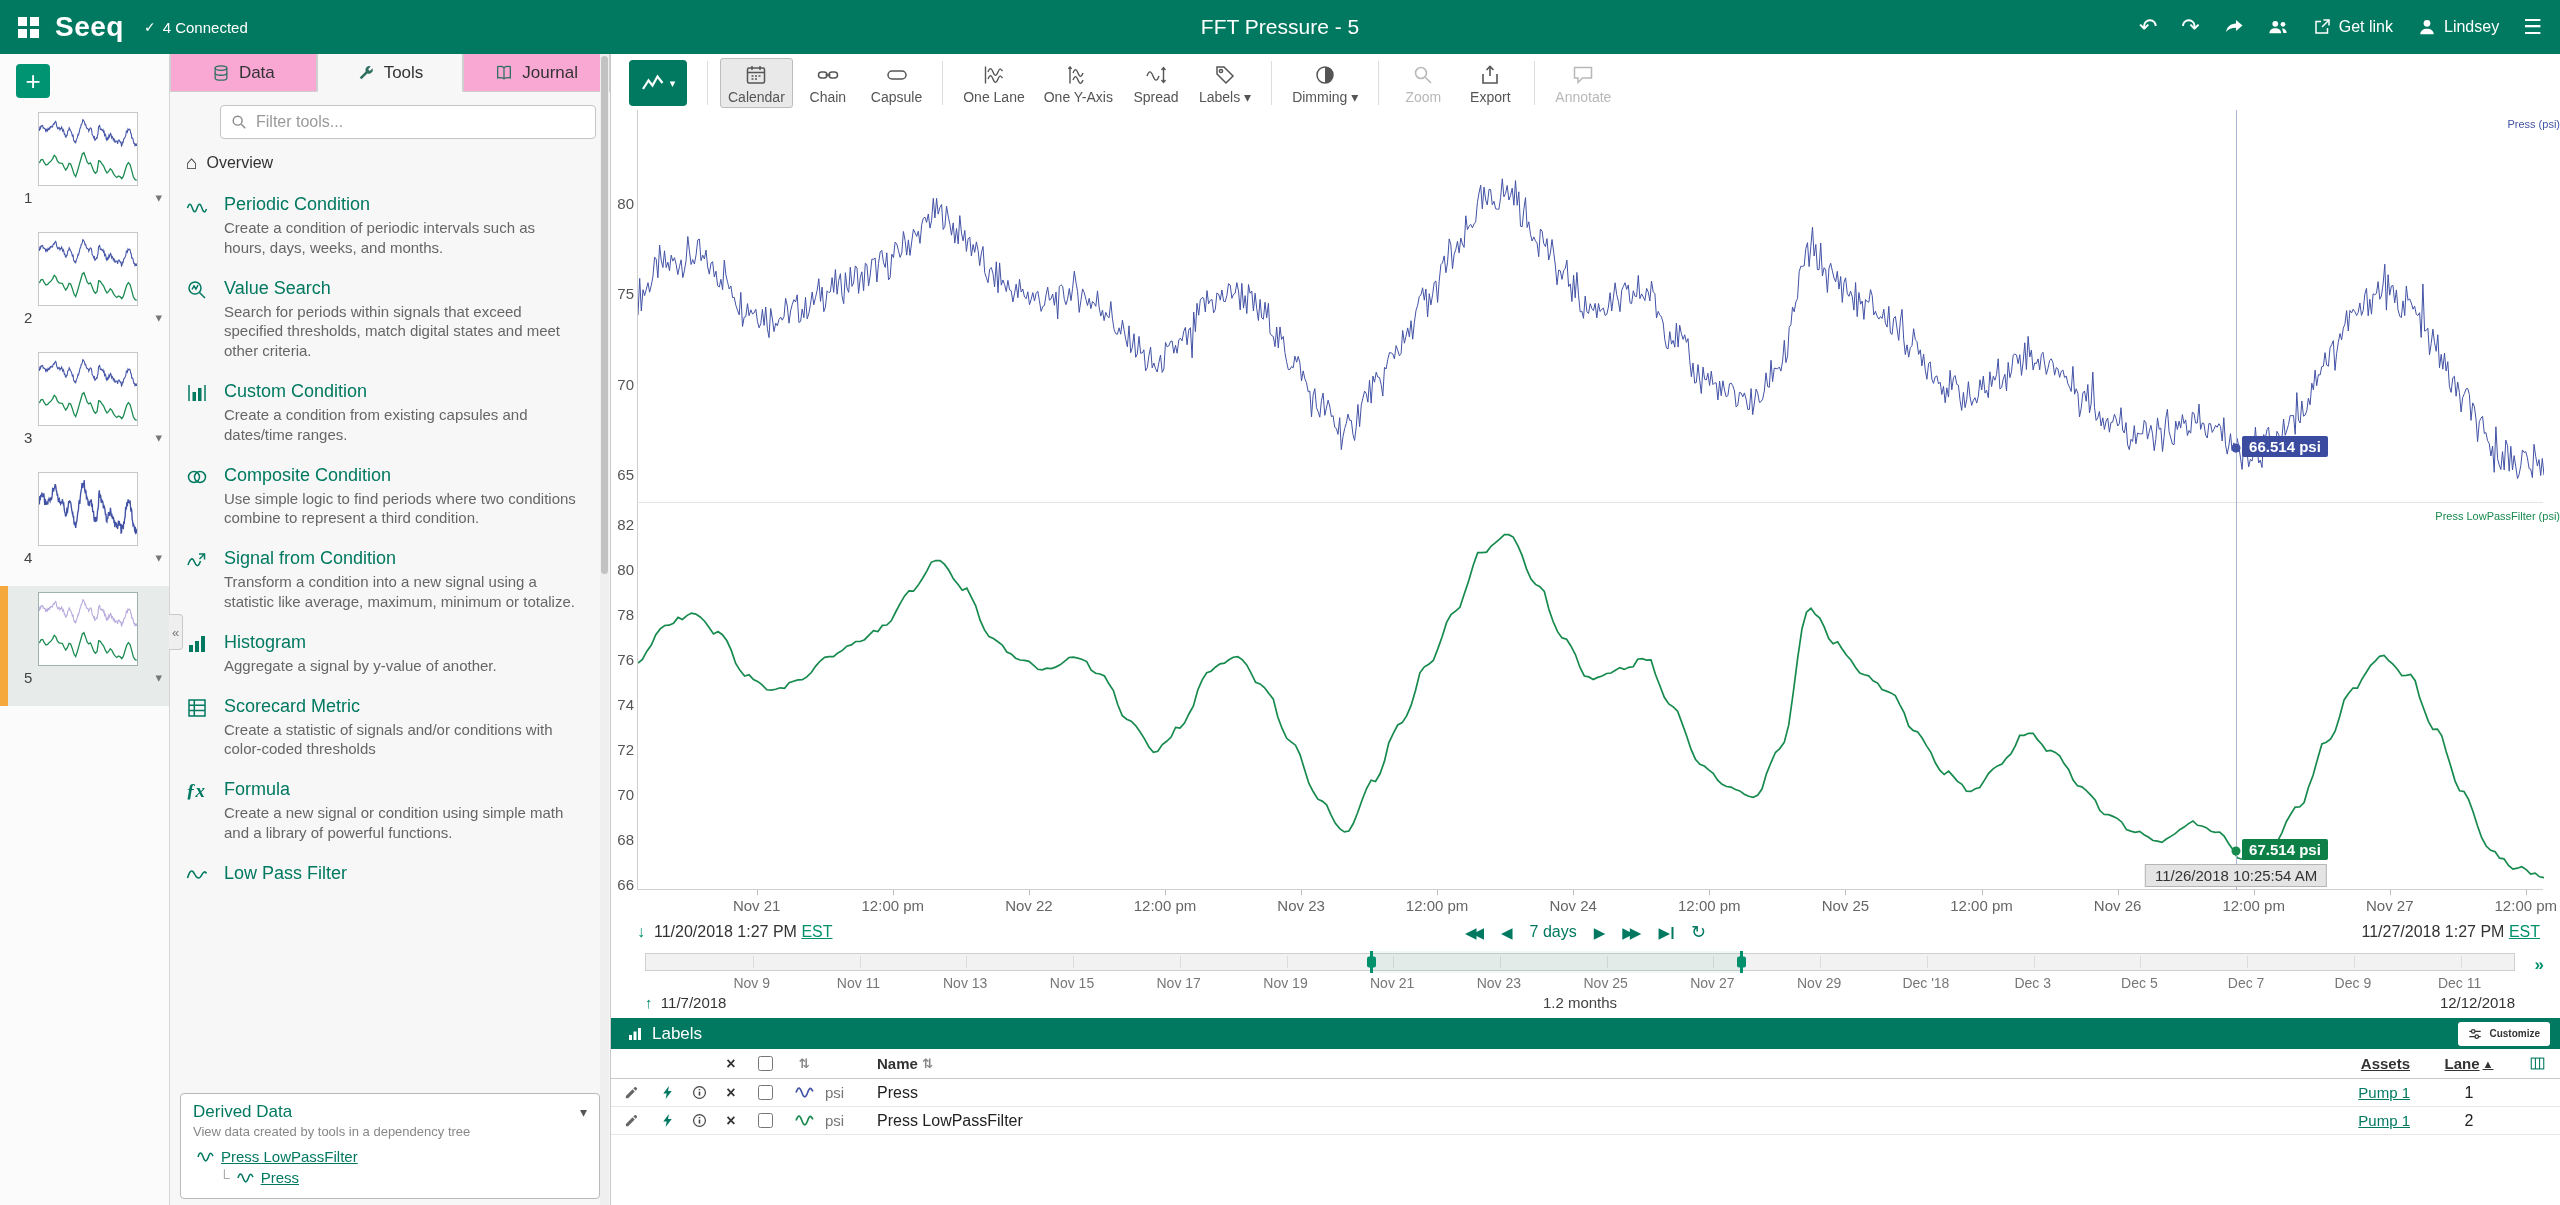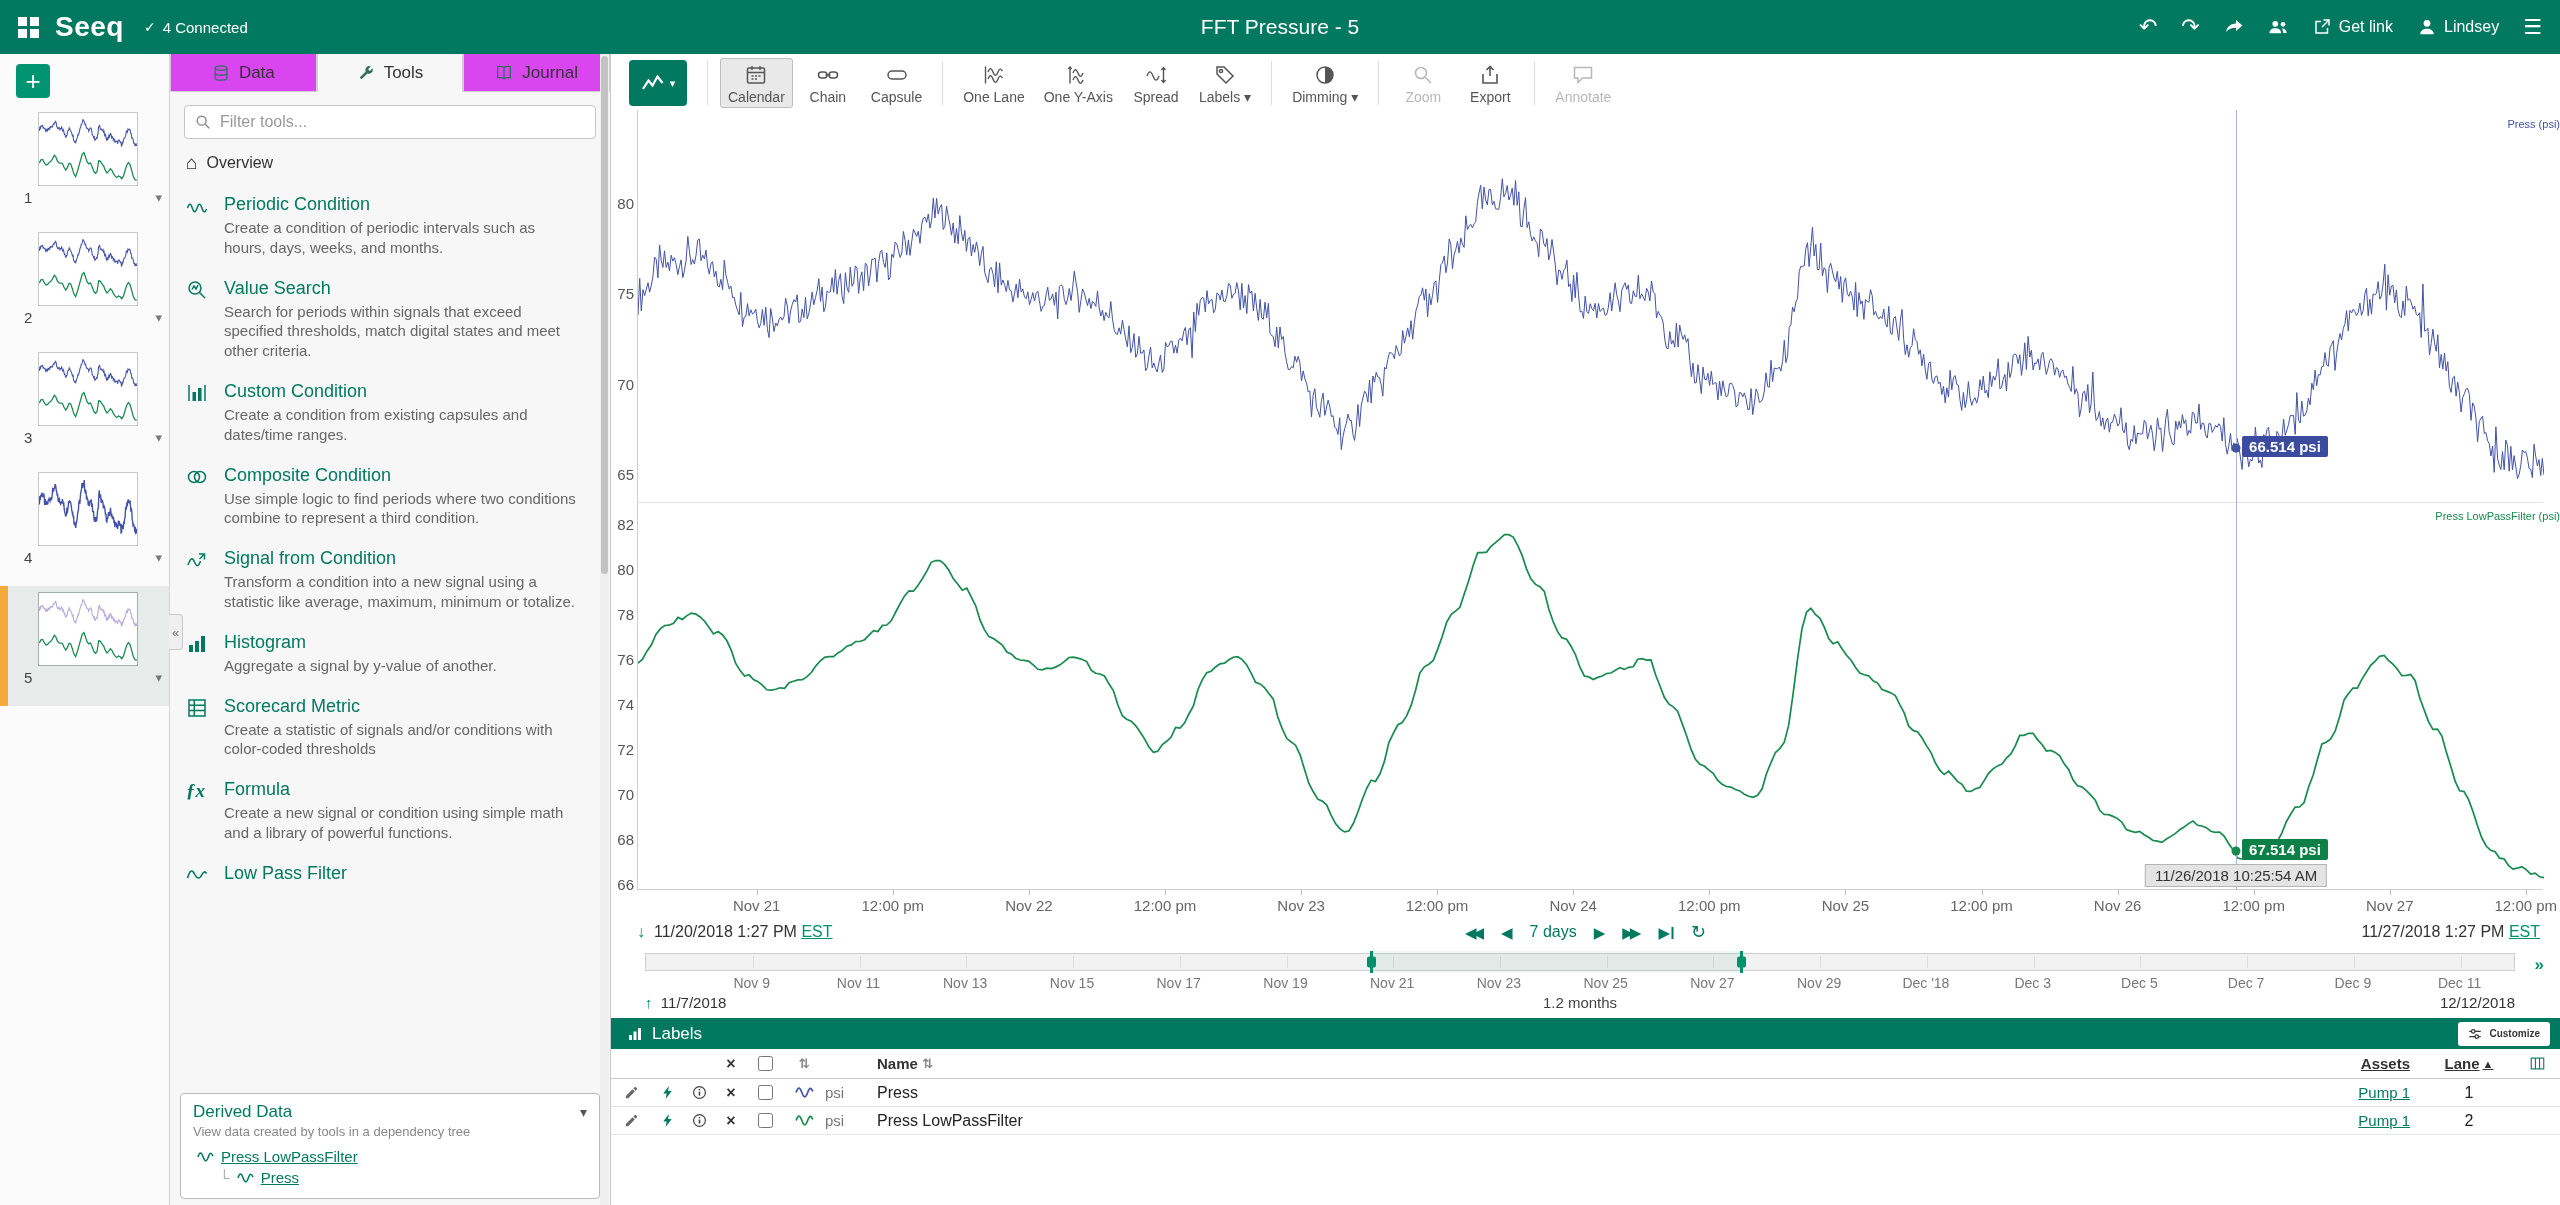--- a/index.html
+++ b/index.html
@@ -36,25 +36,25 @@
   .ws-thumb { width:100px; height:74px; background:#fff; border:1px solid #c9c9c9; margin-left:14px; }
   .ws-item.active .ws-thumb { border-color:#9fb3ac; }
   .ws-meta { width:138px; display:flex; justify-content:space-between; align-items:center; padding-top:3px; }
   .ws-num { font-size:15px; color:#444; }
   .ws-caret { font-size:13px; color:#777; }
 
   
   .tools { width:441px; background:#f7f7f7; border-right:1px solid #c9c9c9; flex:none; display:flex; flex-direction:column; position:relative; }
   .tabs { display:flex; flex:none; }
   .tab { flex:1; height:38px; display:flex; align-items:center; justify-content:center; gap:9px; font-size:17px; color:#333;
-         background:#d946ef; border:1px solid #cfcfcf; border-top:none; }
+         background:#f9a8d4; border:1px solid #cfcfcf; border-top:none; }
   .tab.active { background:#f7f7f7; border-bottom-color:#f7f7f7; }
   .tab svg { width:18px; height:18px; color:#2f6f5f; }
   .search-row { padding:13px 14px 9px; flex:none; }
-  .search-box { display:flex; align-items:center; background:#fff; border:1px solid #c5c5c5; border-radius:4px; height:34px; padding:0 10px; gap:9px; }
+  .search-box { display:flex; align-items:center; background:#fff; border:1px solid #c5c5c5; border-radius:4px; height:34px; padding:0 10px; gap:9px;margin-left:36px; }
   .search-box svg { width:16px; height:16px; color:#8a8a8a; }
   .search-box input { border:none; outline:none; flex:1; font-size:16px; color:#333; background:transparent; font-family:inherit; }
   .search-box input::placeholder { color:#999; }
   .overview-row { display:flex; align-items:center; gap:9px; padding:4px 16px 10px; font-size:16px; color:#333; flex:none; }
   .home-ic { font-size:19px; color:#333; }
   .tool-list { flex:1; overflow:hidden; position:relative; }
   .tool-item { display:flex; gap:12px; padding:10px 30px 10px 16px; }
   .tool-icon { width:26px; flex:none; color:#007960; padding-top:1px; }
   .tool-icon svg { width:22px; height:22px; }
   .fx-glyph { font-style:italic; font-weight:bold; font-size:19px; color:#007960; font-family:"Liberation Serif","DejaVu Serif",serif; }

